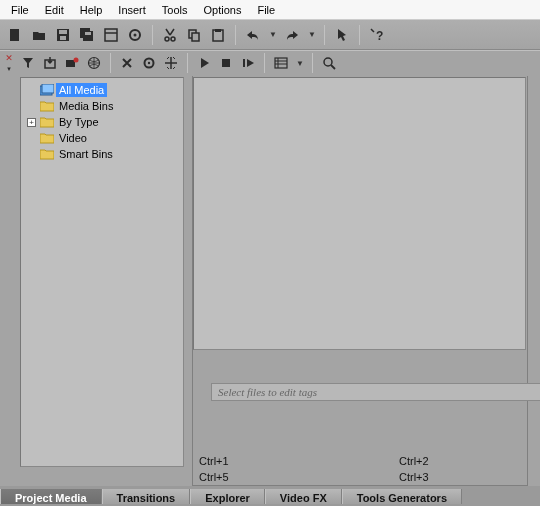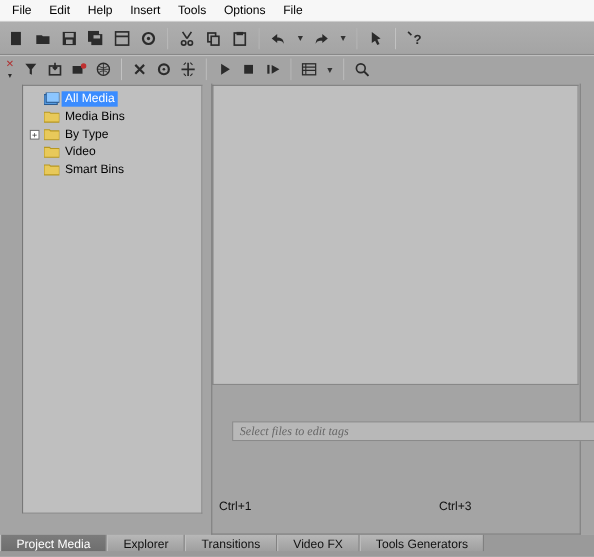--- a/index.html
+++ b/index.html
@@ -147,22 +147,23 @@
     width: 336px; height: 410px;
     border: 1px solid #7f7f7f;
     border-top: none;
     pointer-events: none;
   }
 
   
   .bottomtabs {
     height: 20px;
     display: flex;
-    align-items: flex-start;
+    align-items: center;
     background: #9a9a9a;
+    font-weight: bold;
   }
   .btab {
     padding: 3px 14px 0;
     font-size: 11px;
     border-right: 1px solid #808080;
     border-left: 1px solid #c2c2c2;
     background: linear-gradient(#b8b8b8,#9f9f9f);
     color: #111;
   }
   .btab.active {
@@ -402,24 +403,26 @@
       <span class="row-label">Smart Bins</span>
     </div>
   </div>
 
   <div class="panel-border"></div>
   <div class="contentpanel">
     <div class="thumbarea"></div>
     <div class="tagprompt">Select files to edit tags</div>
     <div class="shortcuts">
       <div>Ctrl+1</div>
+      <div>Ctrl+2</div>
+      <div>Ctrl+5</div>
       <div>Ctrl+3</div>
     </div>
   </div>
 </div>
 
 <div class="bottomtabs">
   <div class="btab active">Project Media</div>
+  <div class="btab">Transitions</div>
   <div class="btab">Explorer</div>
-  <div class="btab">Transitions</div>
   <div class="btab">Video FX</div>
   <div class="btab">Tools Generators</div>
 </div>
 
 </body></html>

